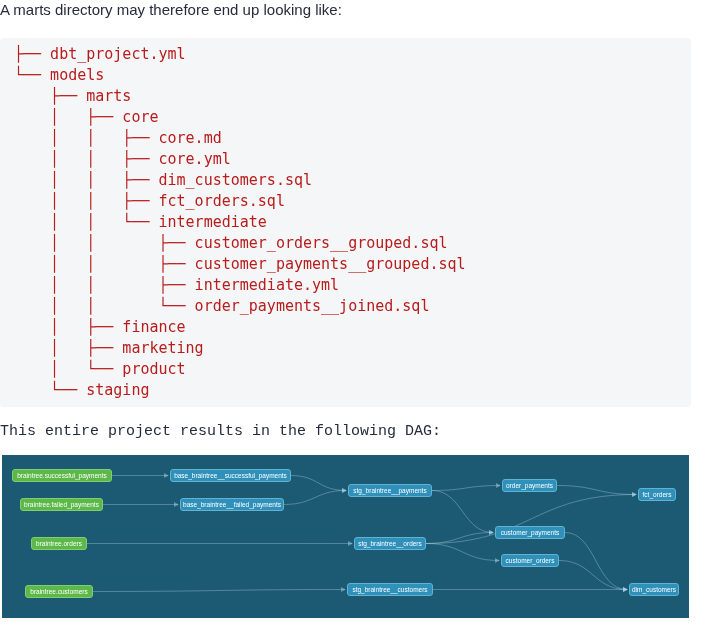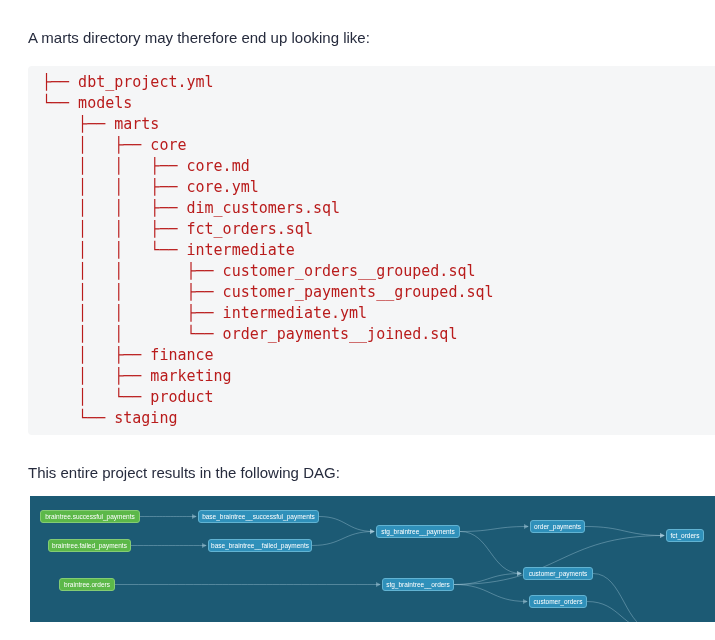--- a/index.html
+++ b/index.html
@@ -5,21 +5,21 @@
   html, body {
     margin: 0;
     padding: 0;
     background: #ffffff;
     font-family: "Liberation Sans", sans-serif;
   }
   .page {
     width: 715px;
     height: 622px;
     box-sizing: border-box;
-    padding: 28px;
+    padding: 0;
     overflow: hidden;
   }
   .para {
     margin: 0;
     font-size: 15px;
     line-height: 19px;
     color: #262b3d;
   }
   .codeblock {
     margin: 19px 0 0 0;
@@ -28,21 +28,21 @@
     padding: 6px 14px;
     box-sizing: border-box;
     width: 691px;
     font-family: "DejaVu Sans Mono", monospace;
     font-size: 15px;
     line-height: 21px;
     color: #b91c1c;
     white-space: pre;
     overflow: hidden;
   }
-  .para2 { margin-top: 28px; }
+  .para2 { margin-top: 15px; font-family: Liberation Mono, monospace; }
   .dag {
     position: relative;
     margin: 14px 0 0 2px;
     width: 687px;
     height: 163px;
     background: var(--dag-bg, #1c5a74);
     overflow: hidden;
   }
   .dag svg {
     position: absolute;

